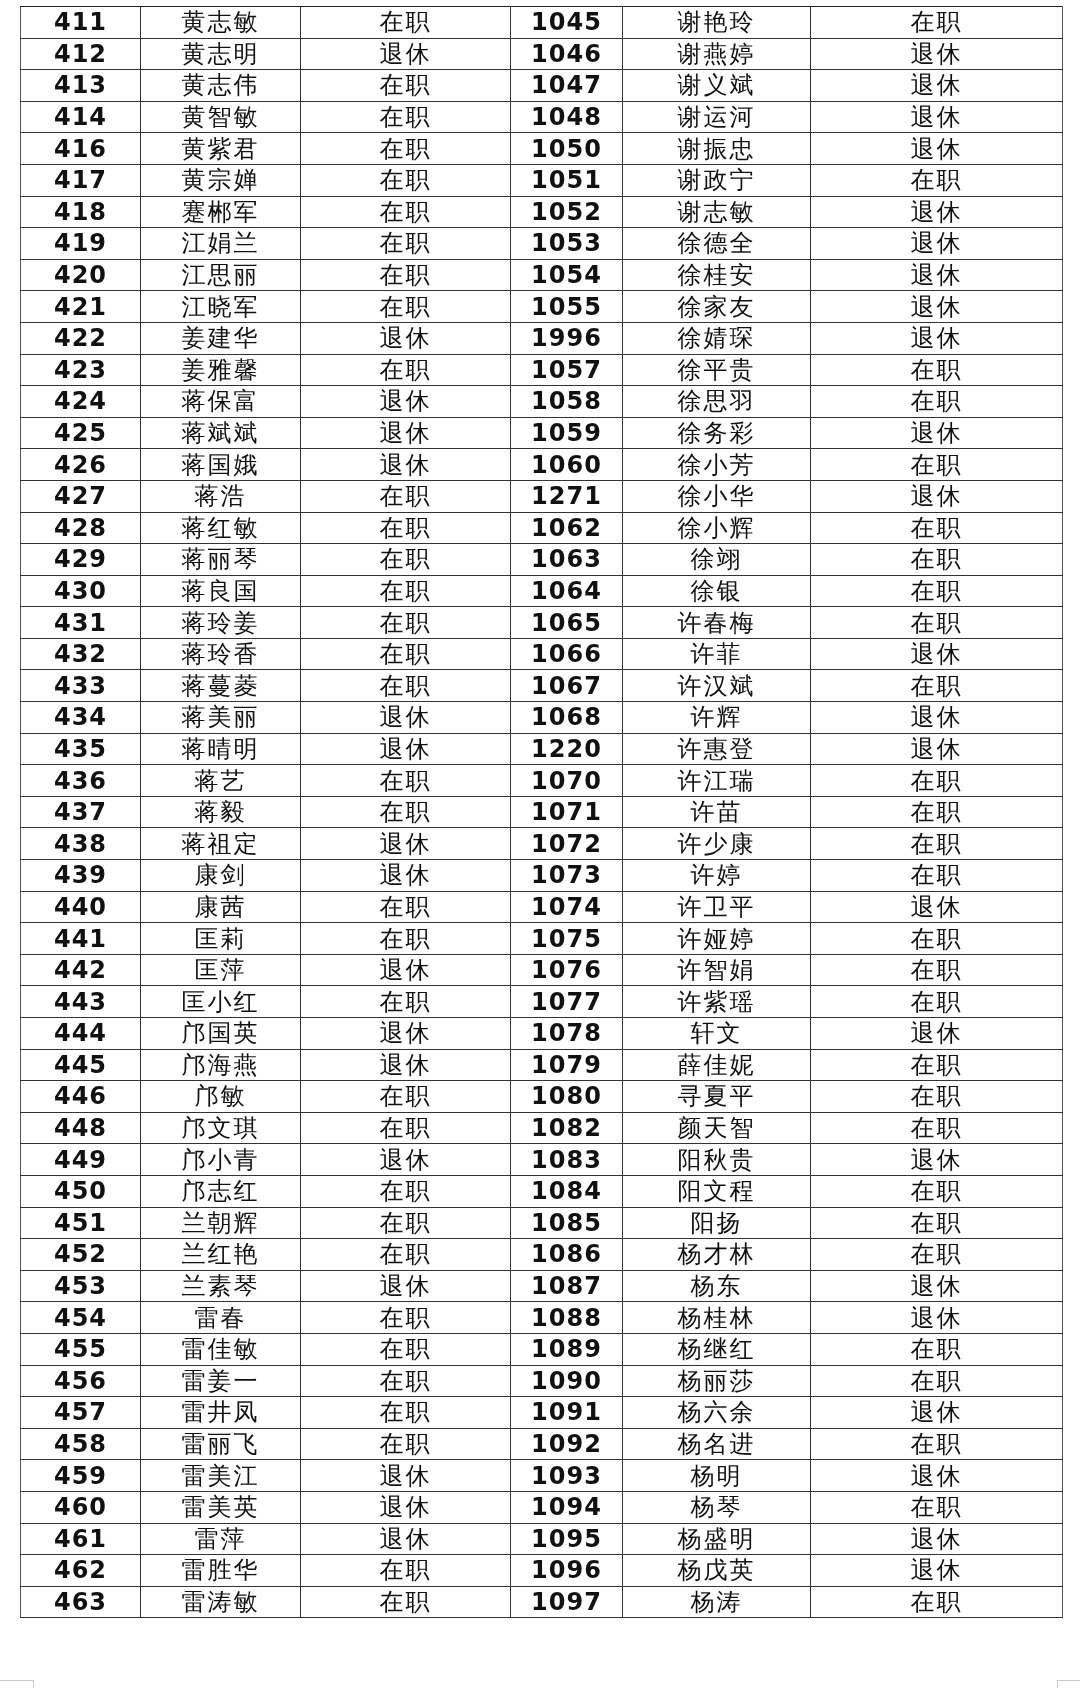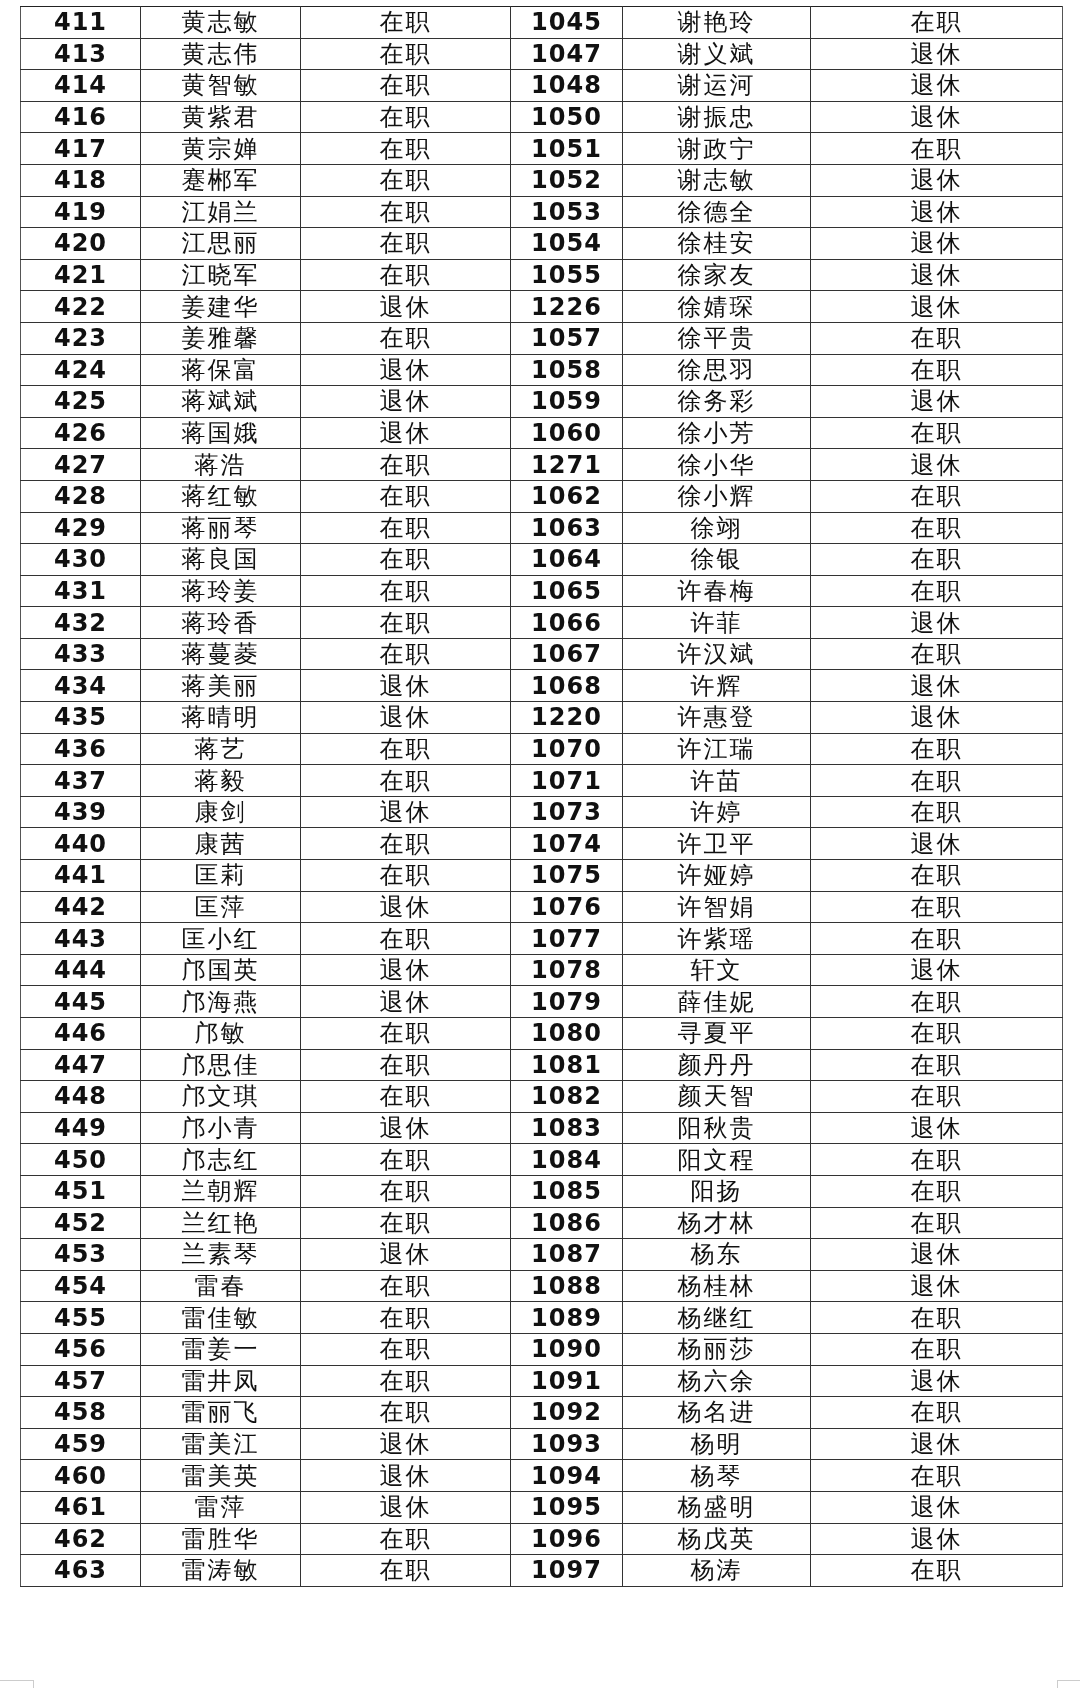--- a/index.html
+++ b/index.html
@@ -90,20 +90,28 @@
     <tbody id="roster-body">
         <tr>
           <td class="num">411</td>
           <td class="name">黄志敏</td>
           <td class="status">在职</td>
           <td class="num">1045</td>
           <td class="name">谢艳玲</td>
           <td class="status">在职</td>
         </tr>
         <tr>
+          <td class="num">412</td>
+          <td class="name">黄志明</td>
+          <td class="status">退休</td>
+          <td class="num">1046</td>
+          <td class="name">谢燕婷</td>
+          <td class="status">退休</td>
+        </tr>
+        <tr>
           <td class="num">413</td>
           <td class="name">黄志伟</td>
           <td class="status">在职</td>
           <td class="num">1047</td>
           <td class="name">谢义斌</td>
           <td class="status">退休</td>
         </tr>
         <tr>
           <td class="num">414</td>
           <td class="name">黄智敏</td>
@@ -157,21 +165,21 @@
           <td class="name">江晓军</td>
           <td class="status">在职</td>
           <td class="num">1055</td>
           <td class="name">徐家友</td>
           <td class="status">退休</td>
         </tr>
         <tr>
           <td class="num">422</td>
           <td class="name">姜建华</td>
           <td class="status">退休</td>
-          <td class="num">1226</td>
+          <td class="num">1996</td>
           <td class="name">徐婧琛</td>
           <td class="status">退休</td>
         </tr>
         <tr>
           <td class="num">423</td>
           <td class="name">姜雅馨</td>
           <td class="status">在职</td>
           <td class="num">1057</td>
           <td class="name">徐平贵</td>
           <td class="status">在职</td>
@@ -282,20 +290,28 @@
         </tr>
         <tr>
           <td class="num">437</td>
           <td class="name">蒋毅</td>
           <td class="status">在职</td>
           <td class="num">1071</td>
           <td class="name">许苗</td>
           <td class="status">在职</td>
         </tr>
         <tr>
+          <td class="num">438</td>
+          <td class="name">蒋祖定</td>
+          <td class="status">退休</td>
+          <td class="num">1072</td>
+          <td class="name">许少康</td>
+          <td class="status">在职</td>
+        </tr>
+        <tr>
           <td class="num">439</td>
           <td class="name">康剑</td>
           <td class="status">退休</td>
           <td class="num">1073</td>
           <td class="name">许婷</td>
           <td class="status">在职</td>
         </tr>
         <tr>
           <td class="num">440</td>
           <td class="name">康茜</td>
@@ -343,28 +359,20 @@
           <td class="num">1079</td>
           <td class="name">薛佳妮</td>
           <td class="status">在职</td>
         </tr>
         <tr>
           <td class="num">446</td>
           <td class="name">邝敏</td>
           <td class="status">在职</td>
           <td class="num">1080</td>
           <td class="name">寻夏平</td>
-          <td class="status">在职</td>
-        </tr>
-        <tr>
-          <td class="num">447</td>
-          <td class="name">邝思佳</td>
-          <td class="status">在职</td>
-          <td class="num">1081</td>
-          <td class="name">颜丹丹</td>
           <td class="status">在职</td>
         </tr>
         <tr>
           <td class="num">448</td>
           <td class="name">邝文琪</td>
           <td class="status">在职</td>
           <td class="num">1082</td>
           <td class="name">颜天智</td>
           <td class="status">在职</td>
         </tr>

